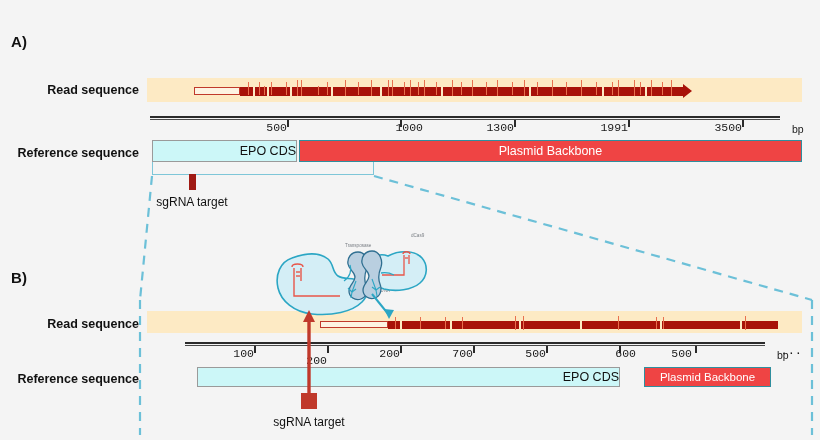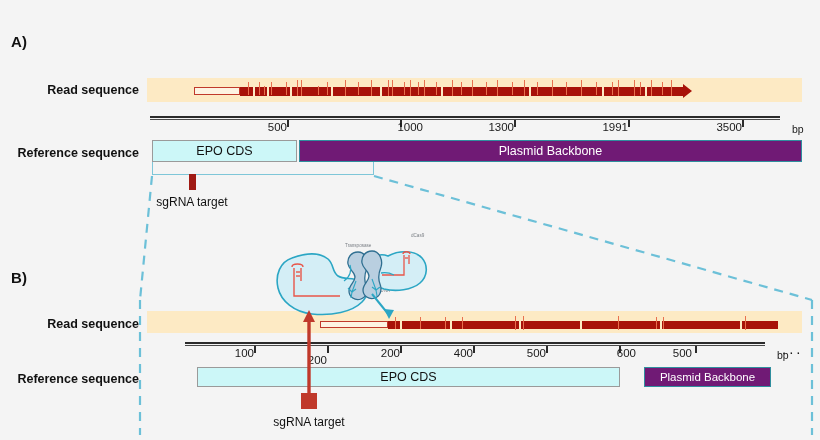--- a/index.html
+++ b/index.html
@@ -80,20 +80,21 @@
     width:1.5px;
     height:7px;
     background:#2b2b2b;
   }
   .tick-label{
     position:absolute;
     font-size:11.5px;
     color:#1a1a1a;
     transform:translateX(-100%);
     white-space:nowrap;
+    font-family:Liberation Mono, monospace;
   }
   .bp-label{
     position:absolute;
     font-size:10.5px;
     color:#1a1a1a;
   }
   .ellipsis-dots{
     position:absolute;
     font-size:15px;
     letter-spacing:3px;
@@ -108,23 +109,24 @@
     display:flex;
     align-items:center;
     justify-content:center;
     font-size:12.5px;
     white-space:nowrap;
   }
   .feat-cds{
     background:#ccf7f8;
     border:1px solid #9a9a9a;
     color:#111;
+    justify-content:flex-end;
   }
   .feat-backbone{
-    background:#701a75;
+    background:#ef4444;
     border:1px solid #2f8e9e;
     color:#ffffff;
   }
 
   
   .sgrna-box{position:absolute;}
   .sgrna-label{
     position:absolute;
     font-size:12px;
     color:#111;
@@ -274,21 +276,21 @@
   <div class="ruler-line" style="left:185px;top:342px;width:580px;"></div>
   <div class="ruler-line2" style="left:185px;top:345px;width:580px;"></div>
 
   <div class="tick-mark" style="left:254px;top:346px;"></div>
   <div class="tick-label" style="left:254px;top:347px;">100</div>
   <div class="tick-mark" style="left:327px;top:346px;"></div>
   <div class="tick-label" style="left:327px;top:347px;margin-top:7px;">200</div>
   <div class="tick-mark" style="left:400px;top:346px;"></div>
   <div class="tick-label" style="left:400px;top:347px;">200</div>
   <div class="tick-mark" style="left:473px;top:346px;"></div>
-  <div class="tick-label" style="left:473px;top:347px;">400</div>
+  <div class="tick-label" style="left:473px;top:347px;">700</div>
   <div class="tick-mark" style="left:546px;top:346px;"></div>
   <div class="tick-label" style="left:546px;top:347px;">500</div>
   <div class="tick-mark" style="left:619px;top:346px;"></div>
   <div class="tick-label" style="left:636px;top:347px;">600</div>
   <div class="tick-mark" style="left:695px;top:346px;"></div>
   <div class="tick-label" style="left:692px;top:347px;">500</div>
 
   <div class="ellipsis-dots" style="left:782px;top:346px;">...</div>
   <div class="bp-label" style="left:777px;top:349px;">bp</div>
 

